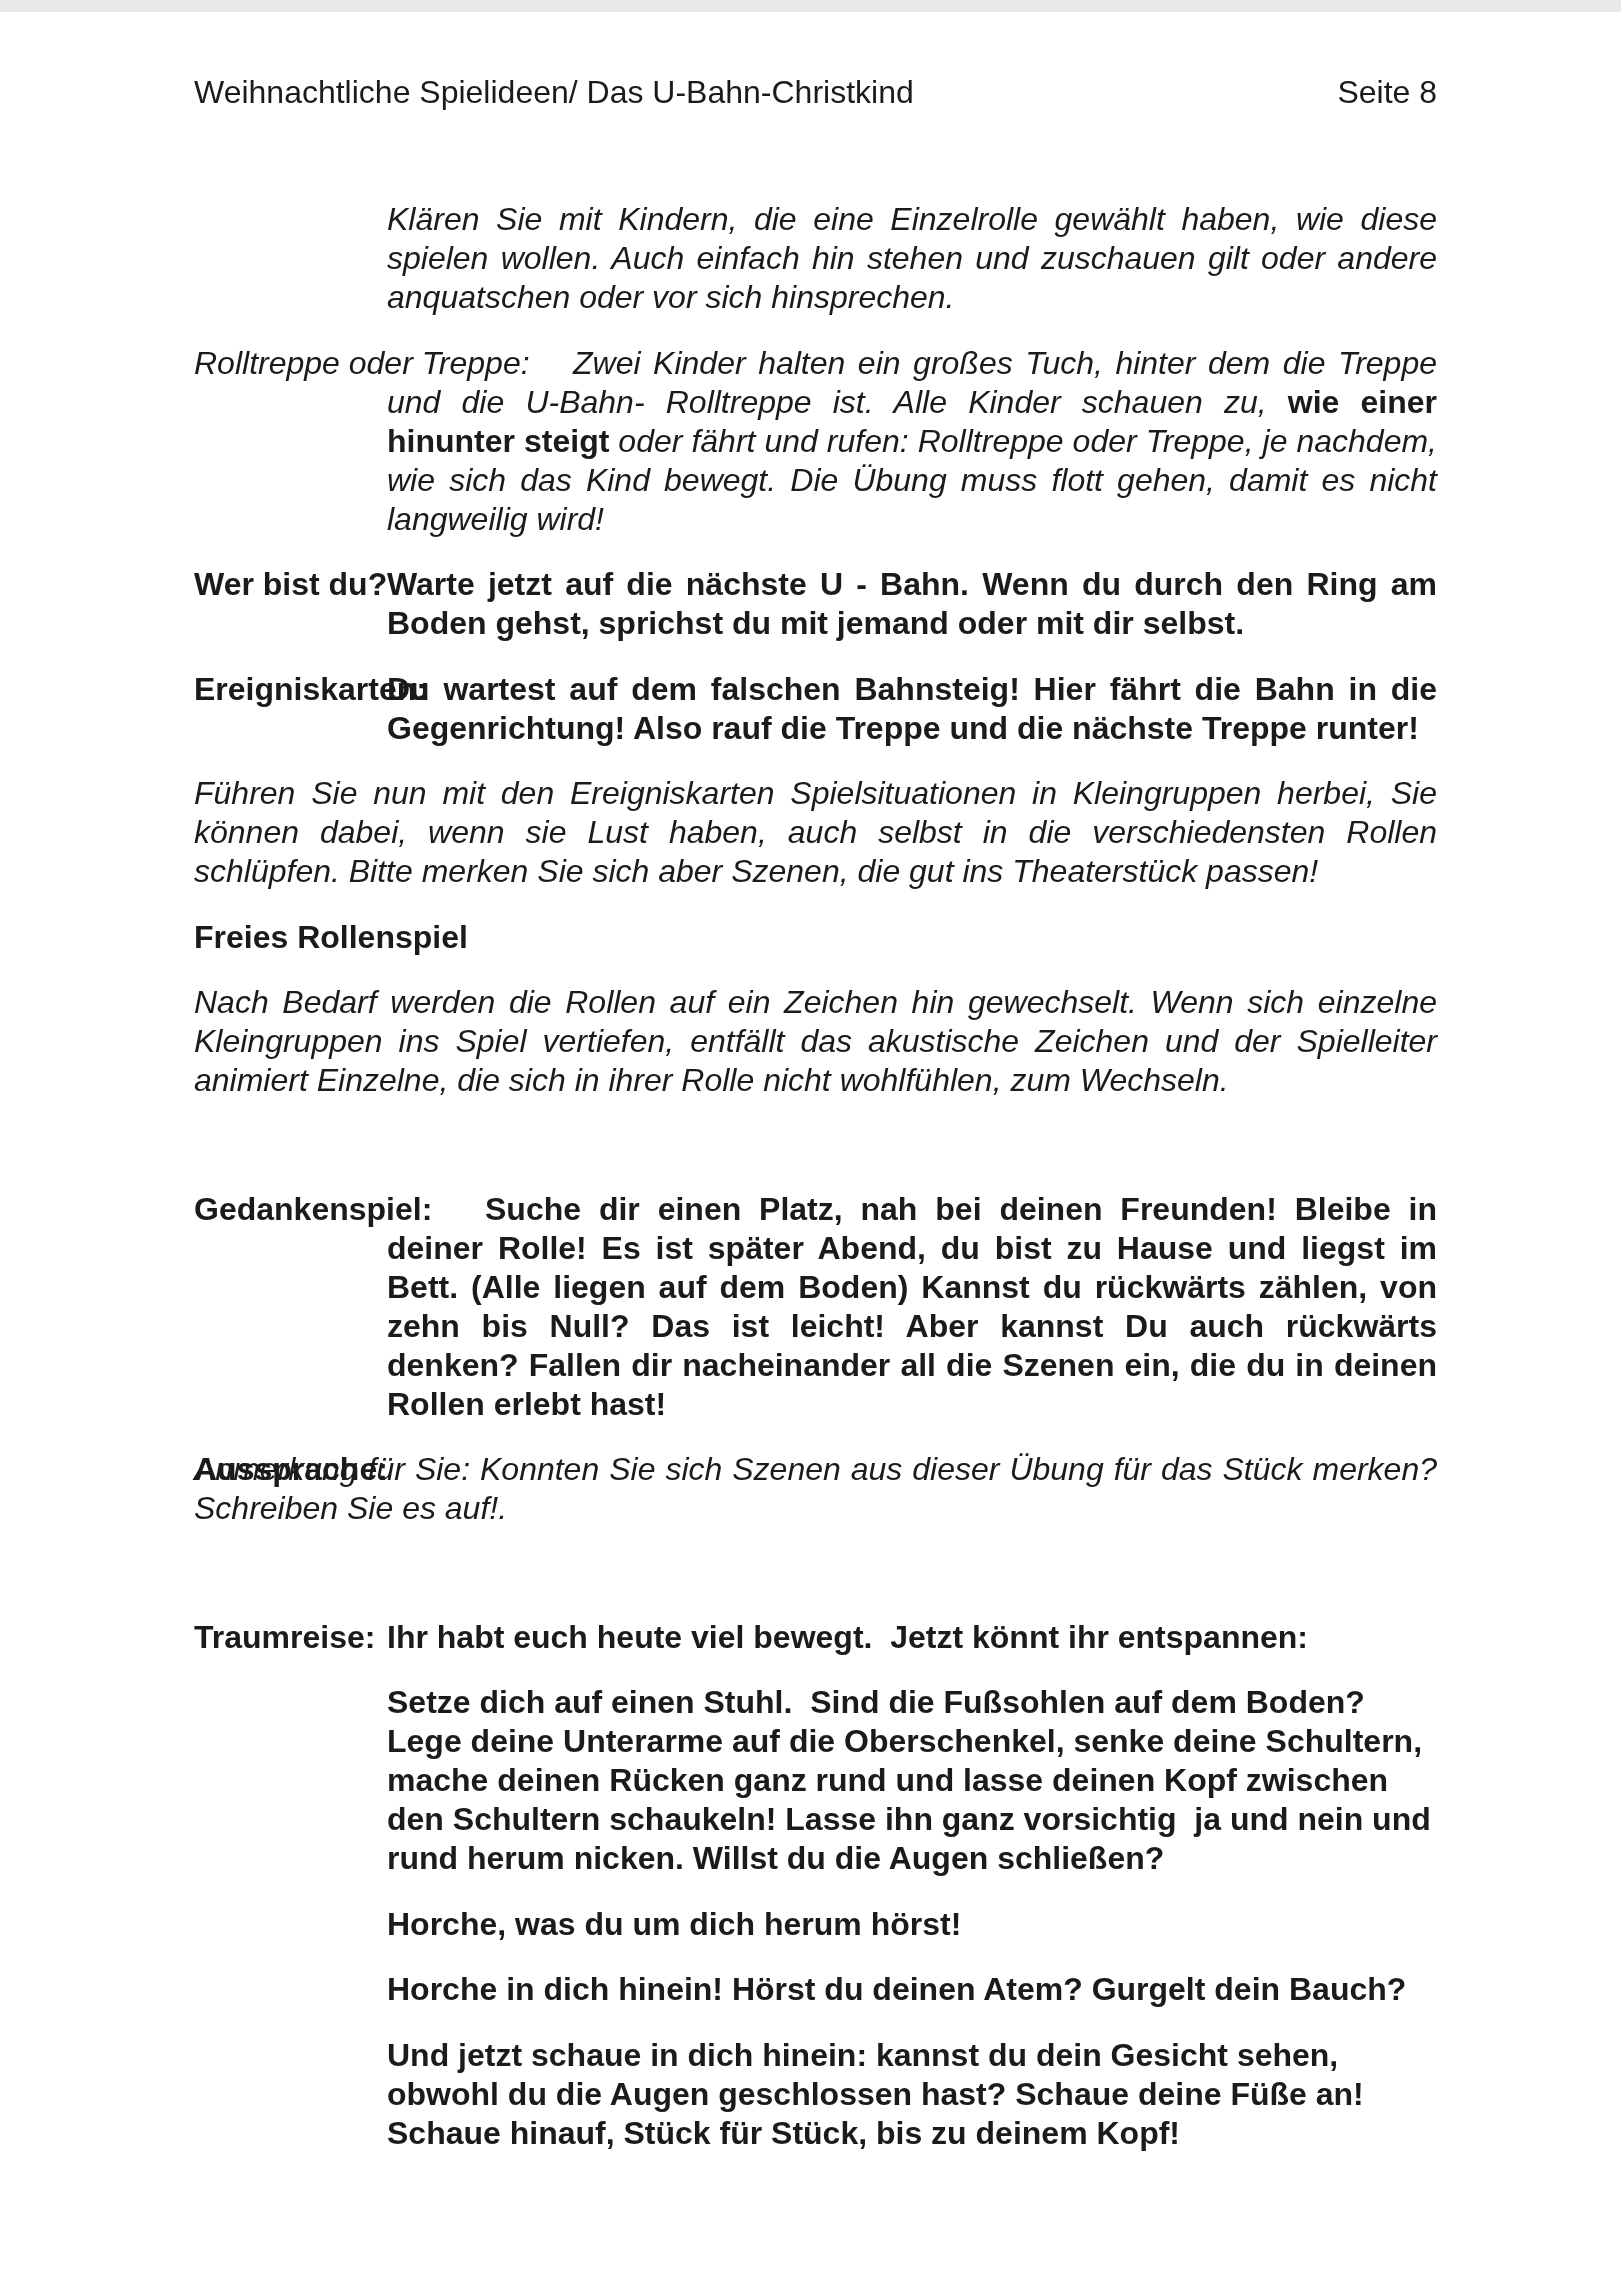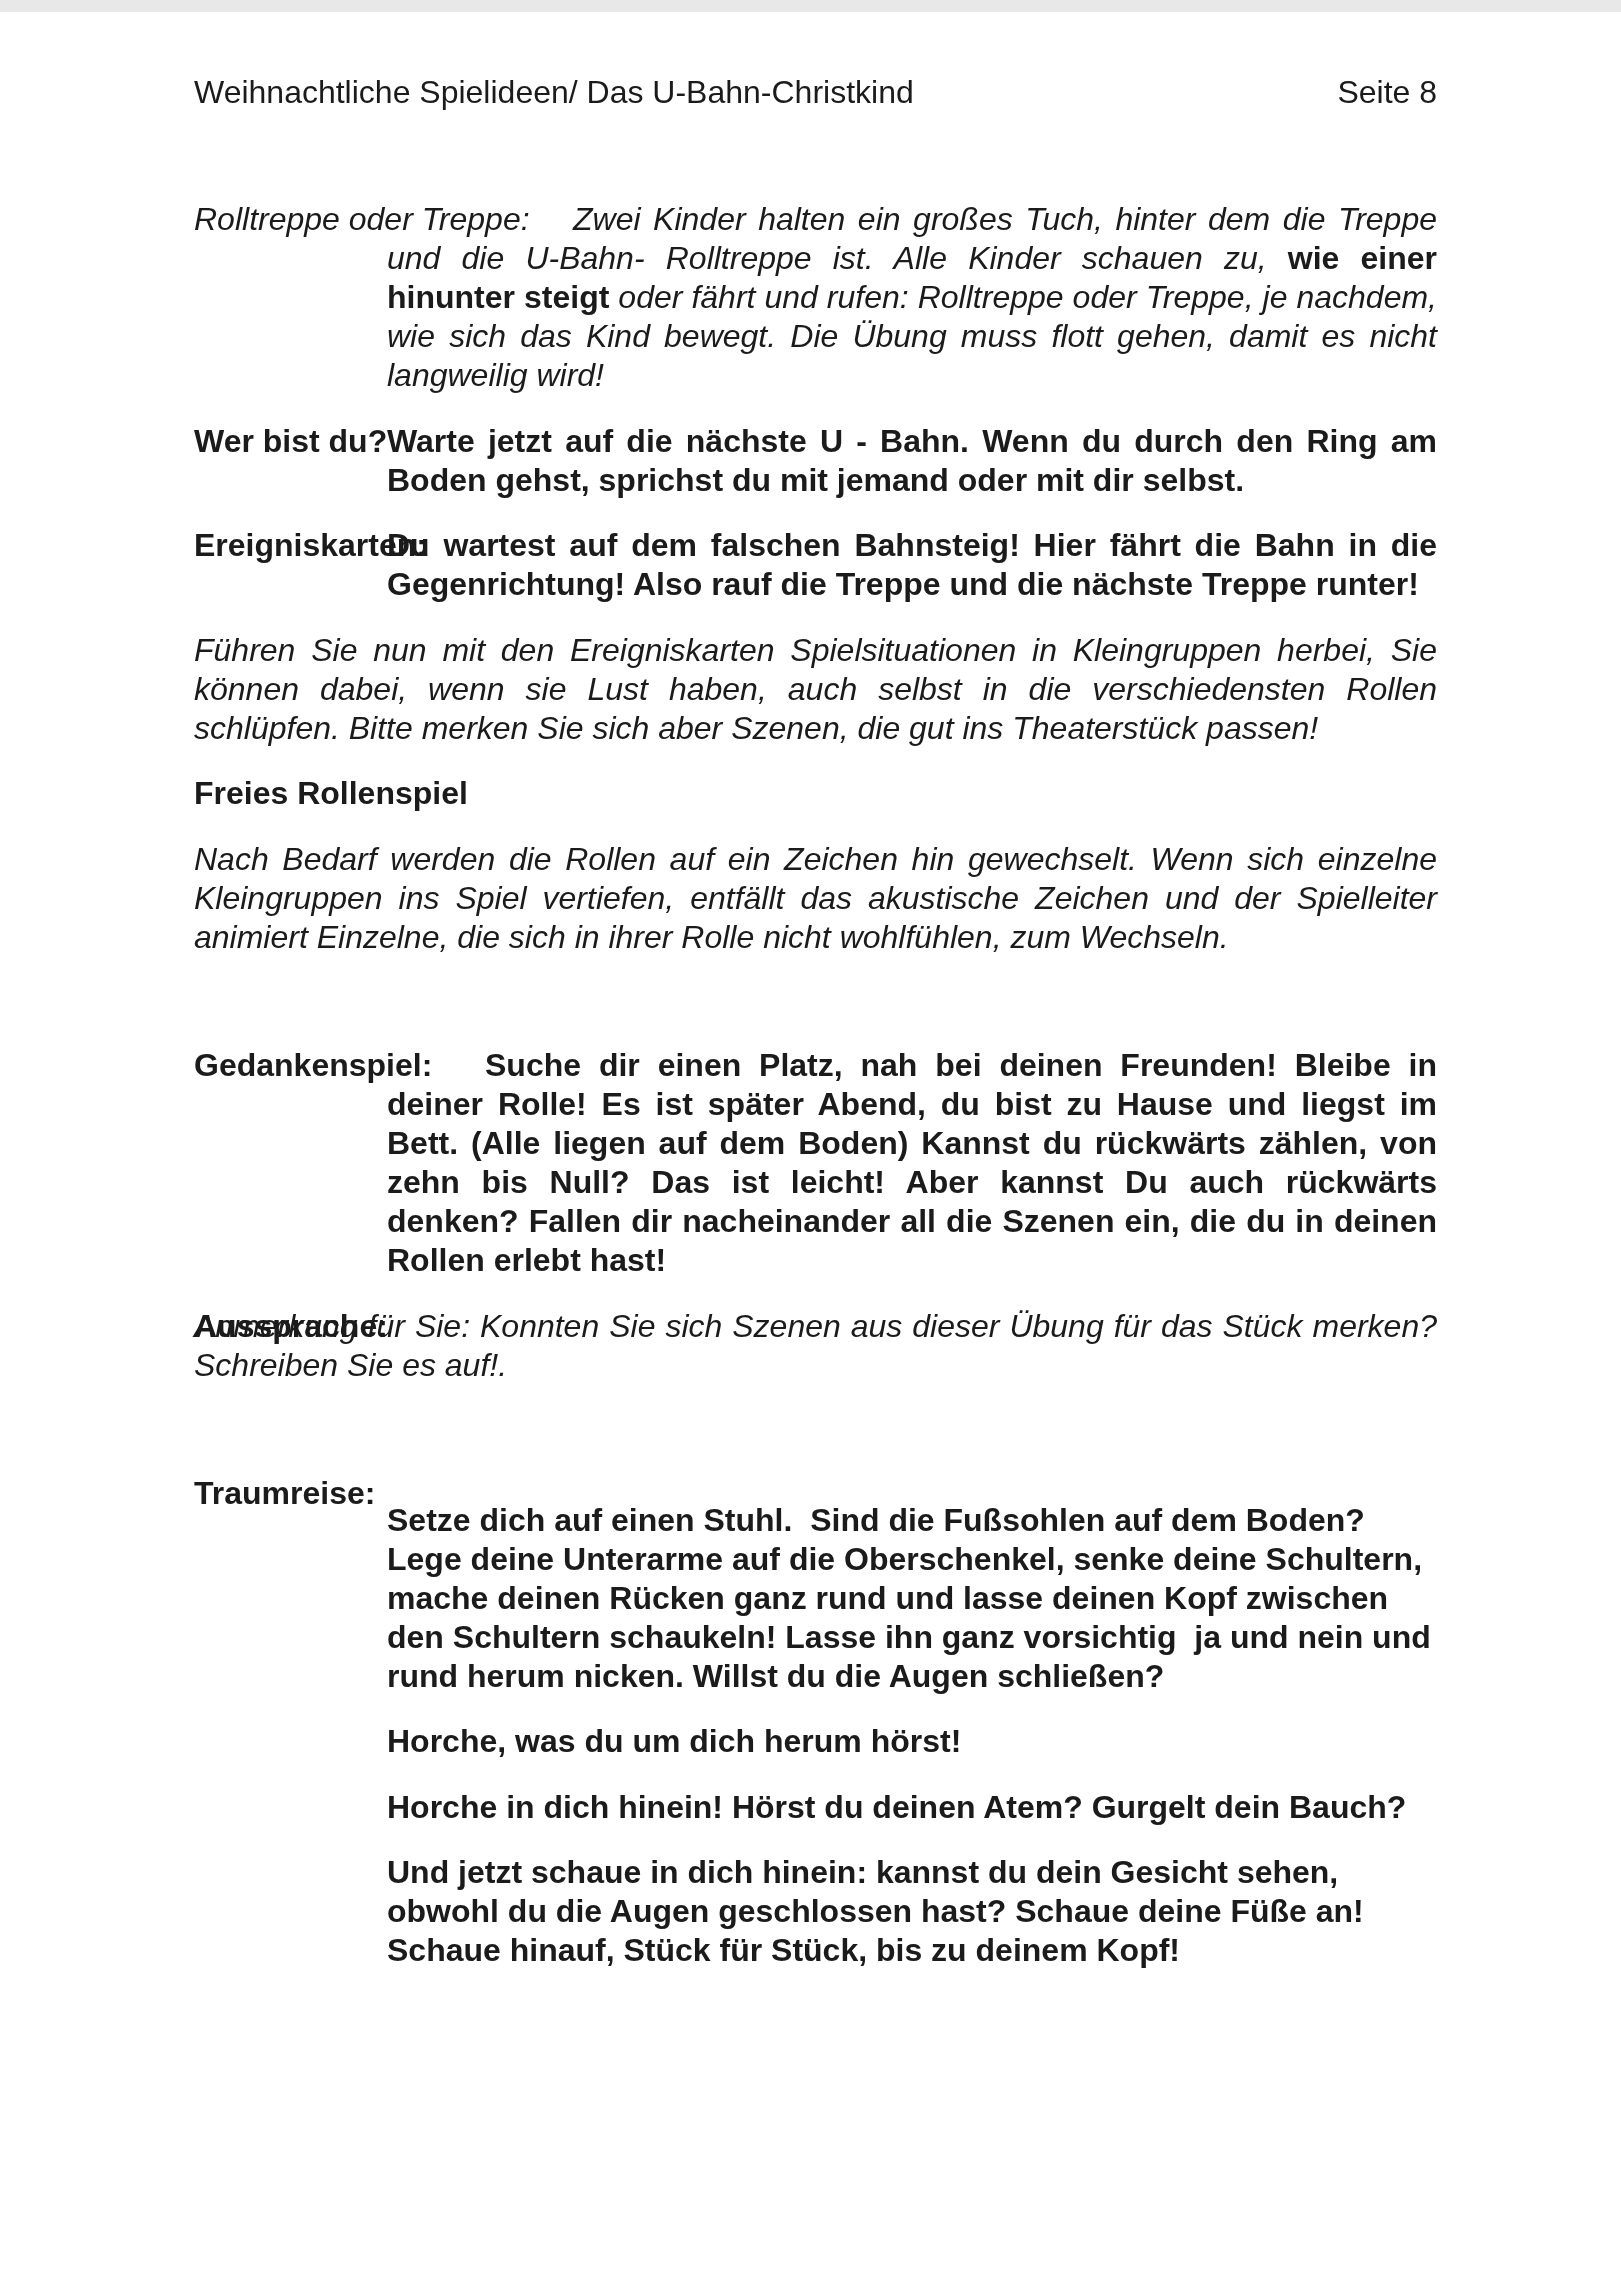--- a/index.html
+++ b/index.html
@@ -50,32 +50,33 @@
 
 <div class="page">
   <div class="margins">
 
     <div class="doc-header">
       <span>Weihnachtliche Spielideen/ Das U-Bahn-Christkind</span>
       <span>Seite 8</span>
     </div>
 
     <div>
+        <div class="block align-justify indented"><span class="run-i">Klären Sie mit Kindern, die eine Einzelrolle gewählt haben, wie diese spielen wollen. Auch einfach hin stehen und zuschauen gilt oder andere anquatschen oder vor sich hinsprechen.</span></div>
         <div class="block align-justify labeled"><span class="label run-i">Rolltreppe oder Treppe:</span><span class="tab-spacer" style="width: 186px;"></span><span class="run-i">Zwei Kinder halten ein großes Tuch, hinter dem die Treppe und die U-Bahn- Rolltreppe ist. Alle Kinder schauen zu,</span><span class="run-r"> wie einer hinunter steigt </span><span class="run-i">oder fährt und rufen: Rolltreppe oder Treppe, je nachdem, wie sich das Kind bewegt. Die Übung muss flott gehen, damit es nicht langweilig wird!</span></div>
         <div class="block align-justify labeled"><span class="label run-r">Wer bist du?</span><span class="run-r">Warte jetzt auf die nächste U - Bahn. Wenn du durch den Ring am Boden gehst, sprichst du mit jemand oder mit dir selbst.</span></div>
         <div class="block align-justify labeled"><span class="label run-r">Ereigniskarten:</span><span class="run-r">Du wartest auf dem falschen Bahnsteig! Hier fährt die Bahn in die Gegenrichtung! Also rauf die Treppe und die nächste Treppe runter!</span></div>
         <div class="block align-justify"><span class="run-i">Führen Sie nun mit den Ereigniskarten Spielsituationen in Kleingruppen herbei, Sie können dabei, wenn sie Lust haben, auch selbst in die verschiedensten Rollen schlüpfen. Bitte merken Sie sich aber Szenen, die gut ins Theaterstück passen!</span></div>
         <div class="block align-left"><span class="run-r">Freies Rollenspiel</span></div>
         <div class="block align-justify"><span class="run-i">Nach Bedarf werden die Rollen auf ein Zeichen hin gewechselt. Wenn sich einzelne Kleingruppen ins Spiel vertiefen, entfällt das akustische Zeichen und der Spielleiter animiert Einzelne, die sich in ihrer Rolle nicht wohlfühlen, zum Wechseln.</span></div>
         <div class="spacer" style="height: 63px;"></div>
         <div class="block align-justify labeled"><span class="label run-b">Gedankenspiel:</span><span class="tab-spacer" style="width: 98px;"></span><span class="run-r">Suche dir einen Platz, nah bei deinen Freunden! Bleibe in deiner Rolle! Es ist später Abend, du bist zu Hause und liegst im Bett. (Alle liegen auf dem Boden) Kannst du rückwärts zählen, von zehn bis Null? Das ist leicht! Aber kannst Du auch rückwärts denken? Fallen dir nacheinander all die Szenen ein, die du in deinen Rollen erlebt hast!</span></div>
         <div class="block align-justify labeled"><span class="label run-r">Aussprache:</span></div>
         <div class="block align-justify"><span class="run-i">Anmerkung für Sie: Konnten Sie sich Szenen aus dieser Übung für das Stück merken? Schreiben Sie es auf!.</span></div>
         <div class="spacer" style="height: 63px;"></div>
-        <div class="block align-left labeled"><span class="label run-r">Traumreise:</span></div>
+        <div class="block align-left labeled"><span class="label run-r">Traumreise:</span><span class="run-r">Ihr habt euch heute viel bewegt.  Jetzt könnt ihr entspannen:</span></div>
         <div class="block align-left indented"><span class="run-r">Setze dich auf einen Stuhl.  Sind die Fußsohlen auf dem Boden? Lege deine Unterarme auf die Oberschenkel, senke deine Schultern, mache deinen Rücken ganz rund und lasse deinen Kopf zwischen den Schultern schaukeln! Lasse ihn ganz vorsichtig  ja und nein und rund herum nicken. Willst du die Augen schließen?</span></div>
         <div class="block align-left indented"><span class="run-r">Horche, was du um dich herum hörst!</span></div>
         <div class="block align-left indented"><span class="run-r">Horche in dich hinein! Hörst du deinen Atem? Gurgelt dein Bauch?</span></div>
         <div class="block align-left indented"><span class="run-r">Und jetzt schaue in dich hinein: kannst du dein Gesicht sehen, obwohl du die Augen geschlossen hast? Schaue deine Füße an! Schaue hinauf, Stück für Stück, bis zu deinem Kopf!</span></div>
       </div>
 
   </div>
 
 </div>
 

